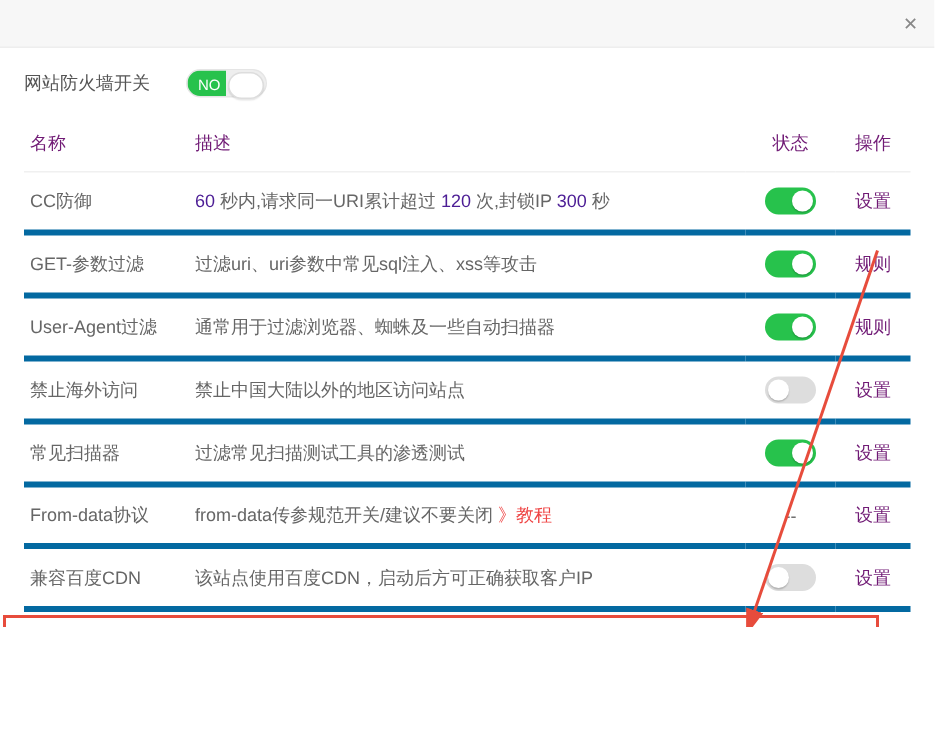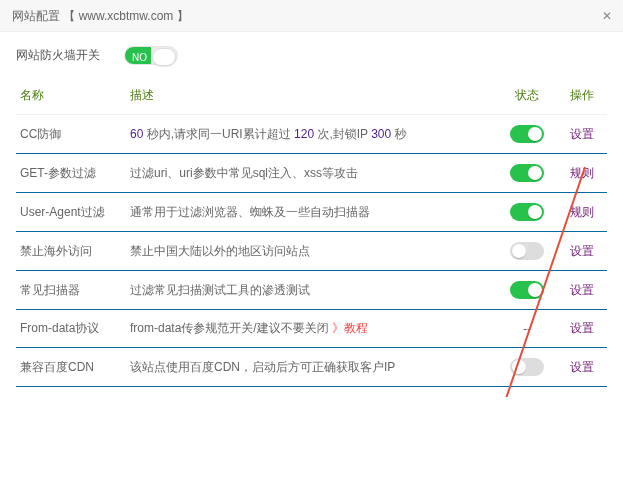--- a/index.html
+++ b/index.html
@@ -64,27 +64,27 @@
   }
 
   table {
     width: 100%;
     border-collapse: collapse;
     table-layout: fixed;
   }
   th {
     text-align: left;
     font-weight: normal;
-    color: #4d7c0f;
+    color: #701a75;
     padding: 8px 4px 10px 4px;
     border-bottom: 1px solid #f0f0f0;
   }
   td {
     padding: 10px 4px;
-    border-bottom: 1px solid #0369a1;
+    border-bottom: 4px solid #0369a1;
     color: #666;
     vertical-align: middle;
   }
   .col-name { width: 110px; }
   .col-desc { width: auto; }
   .col-state { width: 60px; text-align: center; }
   .col-op { width: 50px; text-align: center; }
 
   .desc .num { color: #4c1d95; }
   .tutorial { color: #ef4444; }
@@ -123,21 +123,20 @@
   svg.arrow-svg {
     position: absolute;
     pointer-events: none;
     overflow: visible;
   }
 </style>
 </head>
 <body>
 
 <div class="titlebar">
-  <span>网站配置 【 www.xcbtmw.com 】</span>
   <div class="close">
     <span>✕</span>
   </div>
 </div>
 
 <div class="content" style="position:relative">
 
   <div class="firewall-row">
     <span class="label">网站防火墙开关</span>
     <div class="switch-big on">

